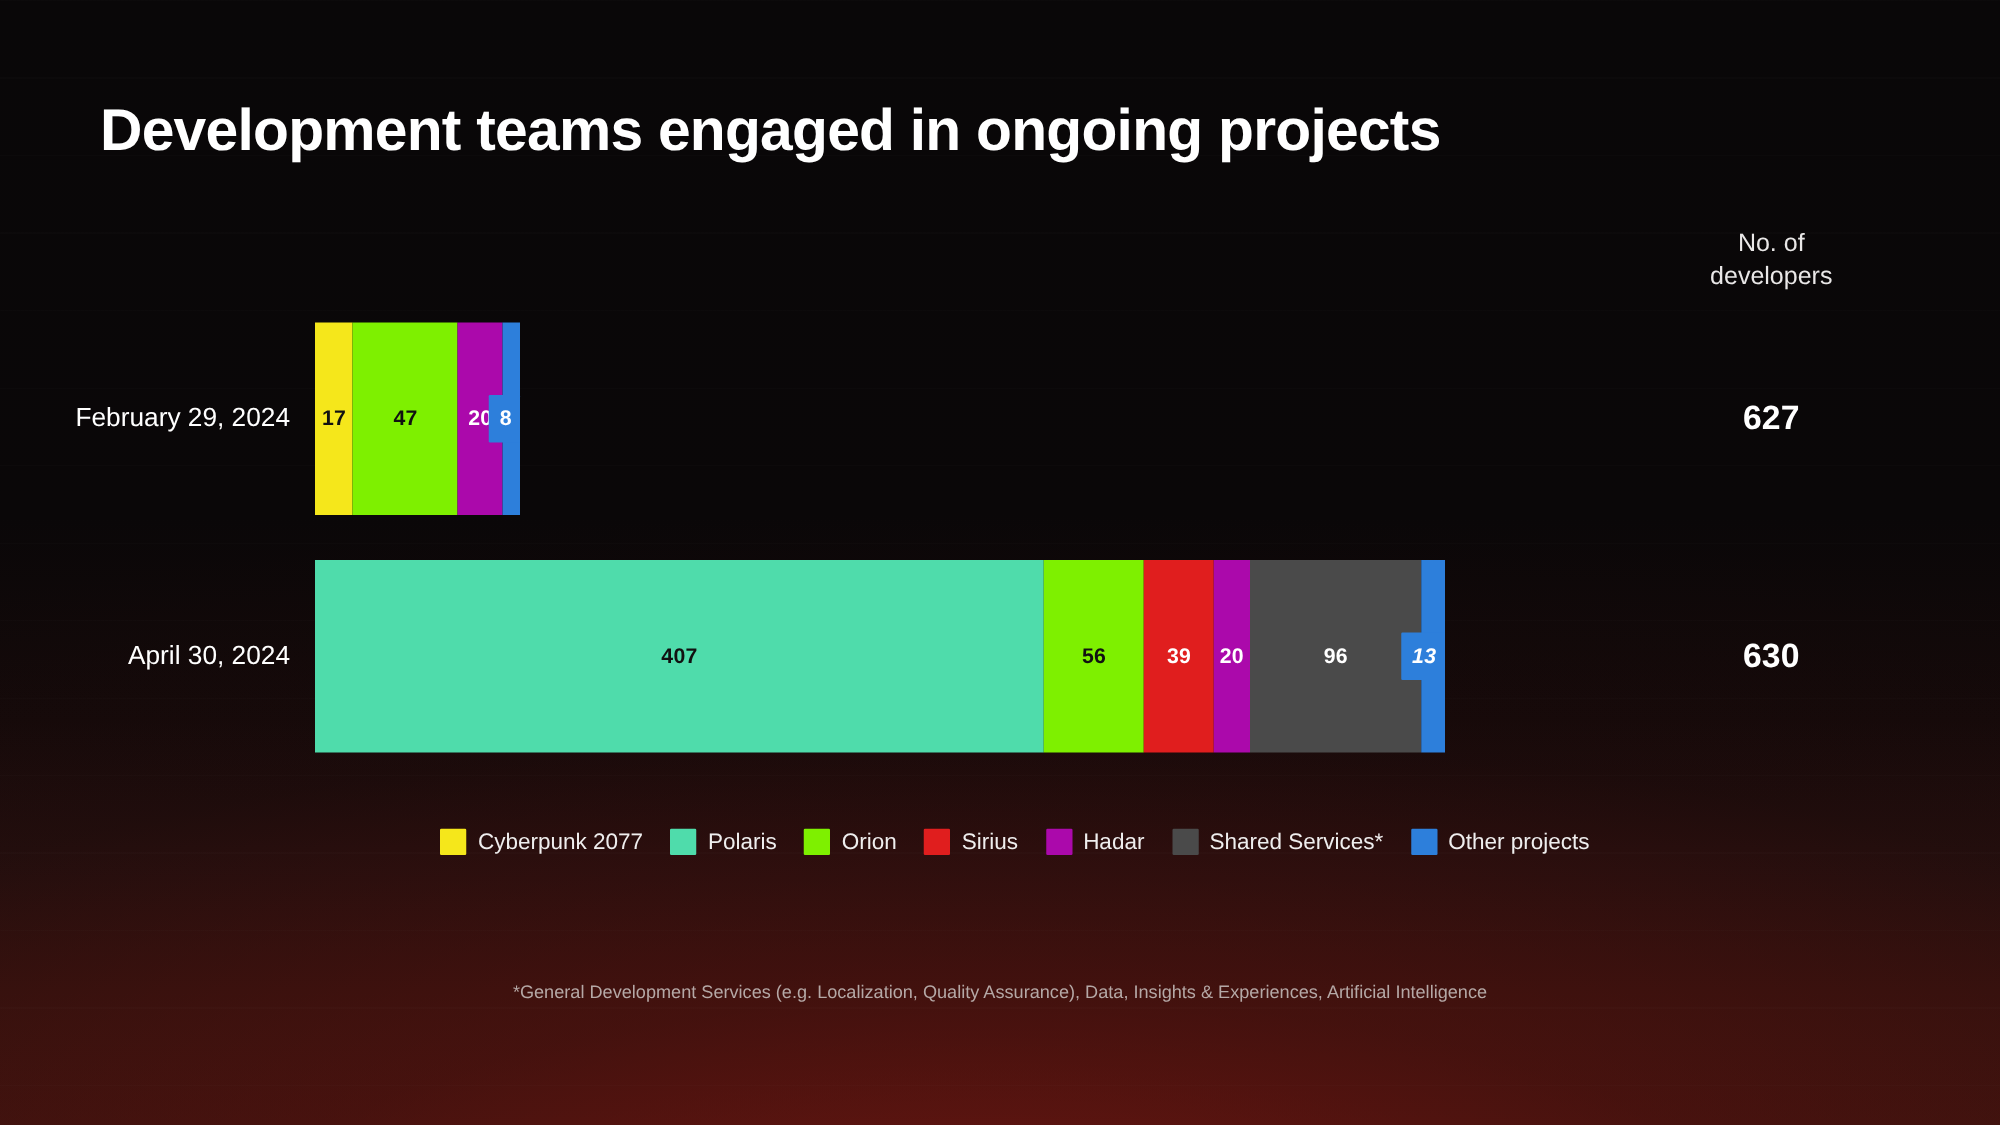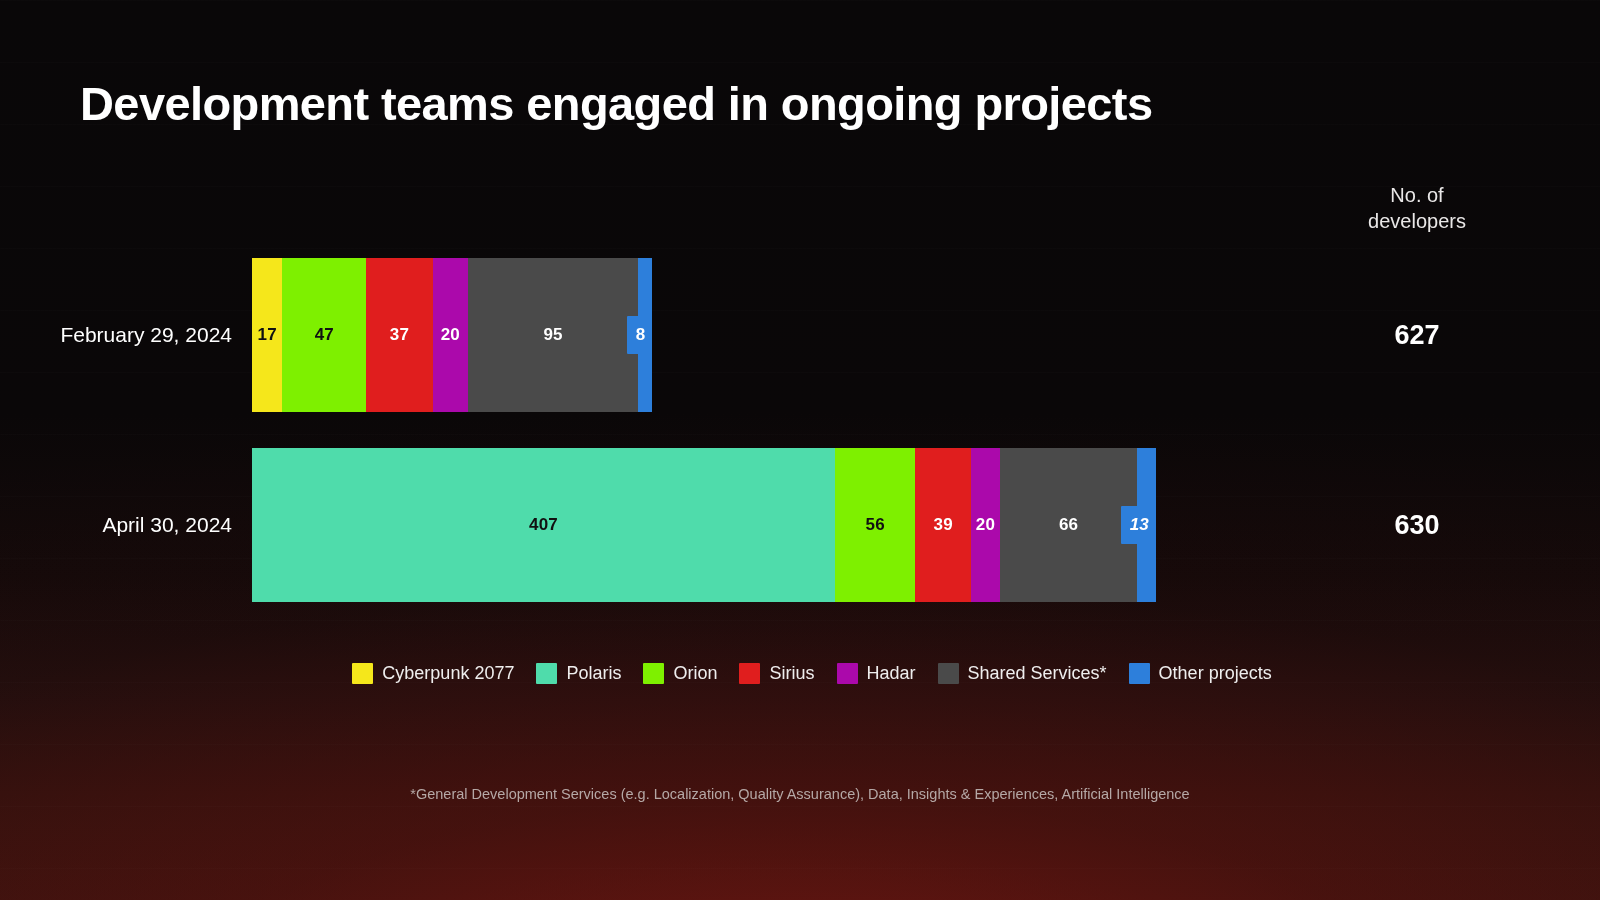--- a/index.html
+++ b/index.html
@@ -208,28 +208,22 @@
   <div id="plot">
       <div class="row r0">
         <div class="row-label">February 29, 2024</div>
         <div class="bar" style="width: 1120.64px;">
           <div class="seg" style="width: 30.3841px; background: rgb(245, 231, 27);">
             <span class="seg-label" style="color: rgb(17, 17, 17);">17</span>
           </div>
           <div class="seg" style="width: 84.0032px; background: rgb(126, 240, 0);">
             <span class="seg-label" style="color: rgb(17, 17, 17);">47</span>
           </div>
-          <div class="seg" style="width: 66.1302px; background: rgb(224, 30, 30);">
-            <span class="seg-label" style="color: rgb(255, 255, 255);">37</span>
-          </div>
           <div class="seg" style="width: 35.746px; background: rgb(171, 9, 171);">
             <span class="seg-label" style="color: rgb(255, 255, 255);">20</span>
-          </div>
-          <div class="seg" style="width: 169.794px; background: rgb(74, 74, 74);">
-            <span class="seg-label" style="color: rgb(255, 255, 255);">95</span>
           </div>
           <div class="seg callout" style="width: 14.2984px; background: rgb(45, 127, 219);">
             <span class="seg-label" style="color: rgb(255, 255, 255); background: rgb(45, 127, 219);">8</span>
           </div>
         </div>
         <div class="row-total">627</div>
       </div>
       <div class="row r1">
         <div class="row-label">April 30, 2024</div>
         <div class="bar" style="width: 904px;">
@@ -239,21 +233,21 @@
           <div class="seg" style="width: 100.089px; background: rgb(126, 240, 0);">
             <span class="seg-label" style="color: rgb(17, 17, 17);">56</span>
           </div>
           <div class="seg" style="width: 69.7048px; background: rgb(224, 30, 30);">
             <span class="seg-label" style="color: rgb(255, 255, 255);">39</span>
           </div>
           <div class="seg" style="width: 35.746px; background: rgb(171, 9, 171);">
             <span class="seg-label" style="color: rgb(255, 255, 255);">20</span>
           </div>
           <div class="seg" style="width: 171.581px; background: rgb(74, 74, 74);">
-            <span class="seg-label" style="color: rgb(255, 255, 255);">66</span>
+            <span class="seg-label" style="color: rgb(255, 255, 255);">96</span>
           </div>
           <div class="seg callout" style="width: 23.2349px; background: rgb(45, 127, 219); font-style: italic;">
             <span class="seg-label" style="color: rgb(255, 255, 255); background: rgb(45, 127, 219);">13</span>
           </div>
         </div>
         <div class="row-total">630</div>
       </div>
     </div>
 
   <div id="legend">

